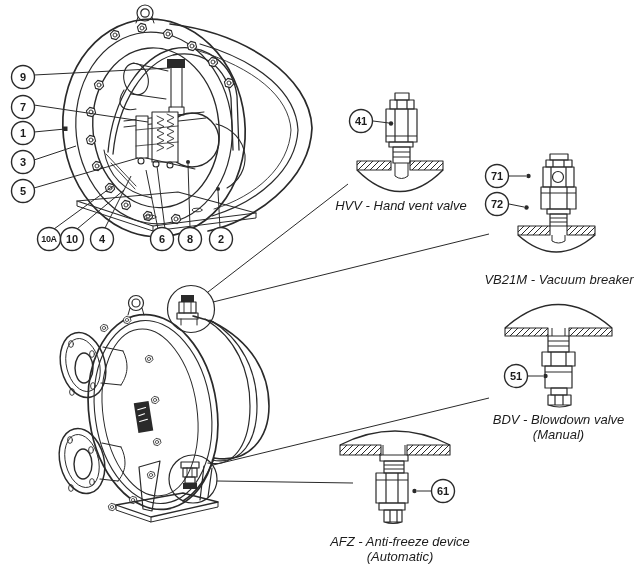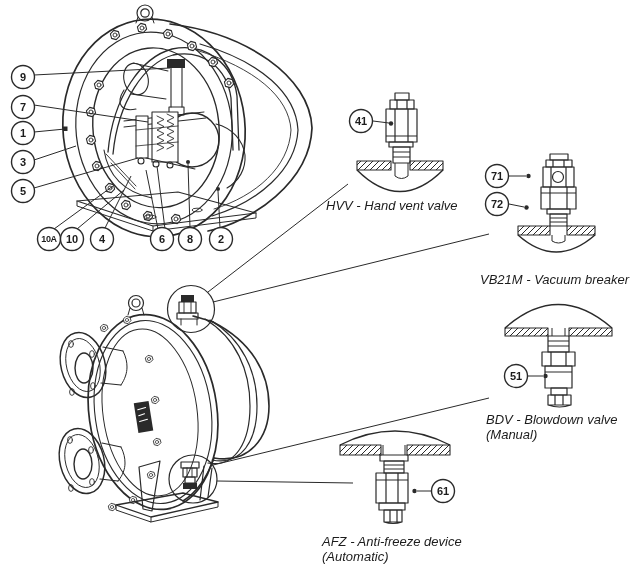--- a/index.html
+++ b/index.html
@@ -1,18 +1,18 @@
 <!DOCTYPE html>
 <html><head>
 <meta charset="utf-8">
 <style>
   html,body{margin:0;padding:0;background:#fff;}
   .stage{position:relative;width:641px;height:564px;background:#ffffff;font-family:"Liberation Sans",sans-serif;overflow:hidden;}
   .stage svg{position:absolute;left:0;top:0;}
-  .lbl{position:absolute;font-style:italic;font-size:13px;line-height:14.5px;color:#1c1c1c;text-align:left;}
+  .lbl{position:absolute;font-style:italic;font-size:13px;line-height:14.5px;color:#1c1c1c;text-align:center;}
   .callout-text{font-family:"Liberation Sans",sans-serif;font-weight:bold;font-size:11px;fill:#1c1c1c;stroke:none;}
   .callout-text.sm{font-size:9px;letter-spacing:-0.3px;}
 </style>
 </head>
 <body>
 
 <div class="stage">
 <svg width="641" height="564" viewBox="0 0 641 564">
   <defs>
     <pattern id="hatch" patternUnits="userSpaceOnUse" width="6" height="6">

